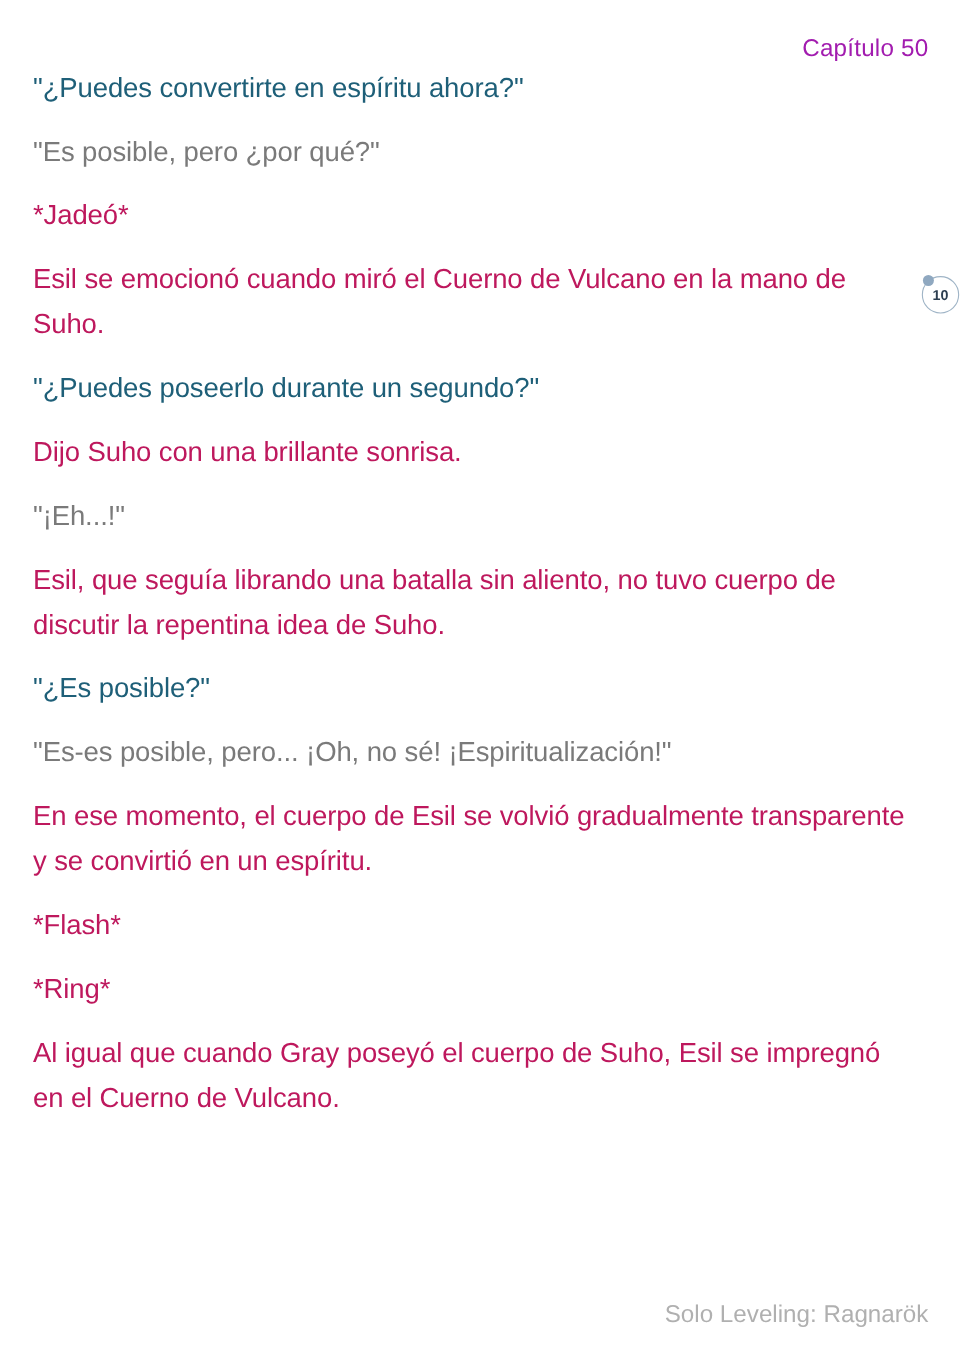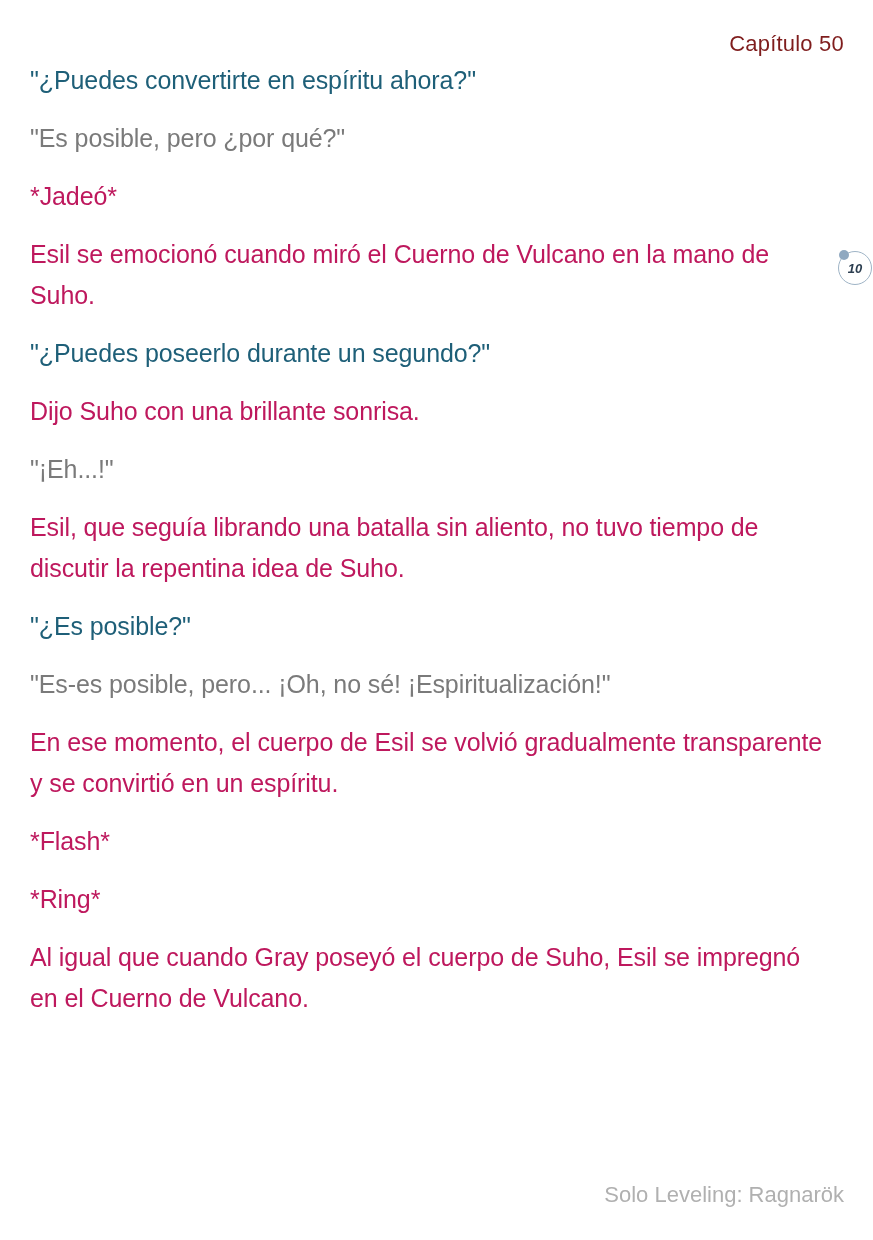--- a/index.html
+++ b/index.html
@@ -1,52 +1,52 @@
 <!DOCTYPE html>
 <html><head>
   <meta charset="utf-8">
   <style>
     html, body { margin: 0; padding: 0; }
     body {
       width: 873px; height: 1240px; background: #ffffff; position: relative; overflow: hidden;
       font-family: "Liberation Sans", "DejaVu Sans", sans-serif;
     }
     .header-chapter {
-      position: absolute; top: 31px; right: 29px; font-size: 22px; color: #7f1d1d; letter-spacing: 0.2px;
+      position: absolute; top: 31px; right: 29px; font-size: 22px; color: #a21caf; letter-spacing: 0.2px;
     }
     .content { position: absolute; left: 30px; top: 60px; width: 800px; }
     .para { font-size: 25px; line-height: 41px; margin: 0 0 17px 0; color: #111111; letter-spacing: -0.1px; }
     .para.speech-a { color: #1e5f78; }
     .para.speech-b { color: #7a7a7a; }
     .para.narr { color: #be185d; }
     .comment-badge {
       position: absolute; left: 838px; top: 251px; width: 34px; height: 34px; border-radius: 50%;
       border: 1.5px solid #9fb4c6; box-sizing: border-box; background: #fff;
       display: flex; align-items: center; justify-content: center;
-      font-size: 13px; font-weight: bold; color: #2c3e50; cursor: pointer; font-style: italic;
+      font-size: 13px; font-weight: bold; color: #2c3e50; cursor: pointer;
     }
     .comment-dot {
       position: absolute; left: 839px; top: 250px; width: 10px; height: 10px; border-radius: 50%; background: #8fa8c0;
     }
     .footer { position: absolute; top: 1182px; right: 29px; font-size: 22px; color: #b0b0b0; display: flex; gap: 32px; }
   </style>
 </head>
 <body>
 
 <div class="header-chapter">Capítulo 50</div>
 
 <div class="content">
   <p class="para speech-a">"¿Puedes convertirte en espíritu ahora?"</p>
   <p class="para speech-b">"Es posible, pero ¿por qué?"</p>
   <p class="para narr">*Jadeó*</p>
   <p class="para narr">Esil se emocionó cuando miró el Cuerno de Vulcano en la mano de Suho.</p>
   <p class="para speech-a">"¿Puedes poseerlo durante un segundo?"</p>
   <p class="para narr">Dijo Suho con una brillante sonrisa.</p>
   <p class="para speech-b">"¡Eh...!"</p>
-  <p class="para narr">Esil, que seguía librando una batalla sin aliento, no tuvo tiempo de discutir la repentina idea de Suho.</p>
+  <p class="para narr">Esil, que seguía librando una batalla sin aliento, no tuvo cuerpo de discutir la repentina idea de Suho.</p>
   <p class="para speech-a">"¿Es posible?"</p>
   <p class="para speech-b">"Es-es posible, pero... ¡Oh, no sé! ¡Espiritualización!"</p>
   <p class="para narr">En ese momento, el cuerpo de Esil se volvió gradualmente transparente y se convirtió en un espíritu.</p>
   <p class="para narr">*Flash*</p>
   <p class="para narr">*Ring*</p>
   <p class="para narr">Al igual que cuando Gray poseyó el cuerpo de Suho, Esil se impregnó en el Cuerno de Vulcano.</p>
 </div>
 
 <div class="comment-badge">
   <span>10</span>

